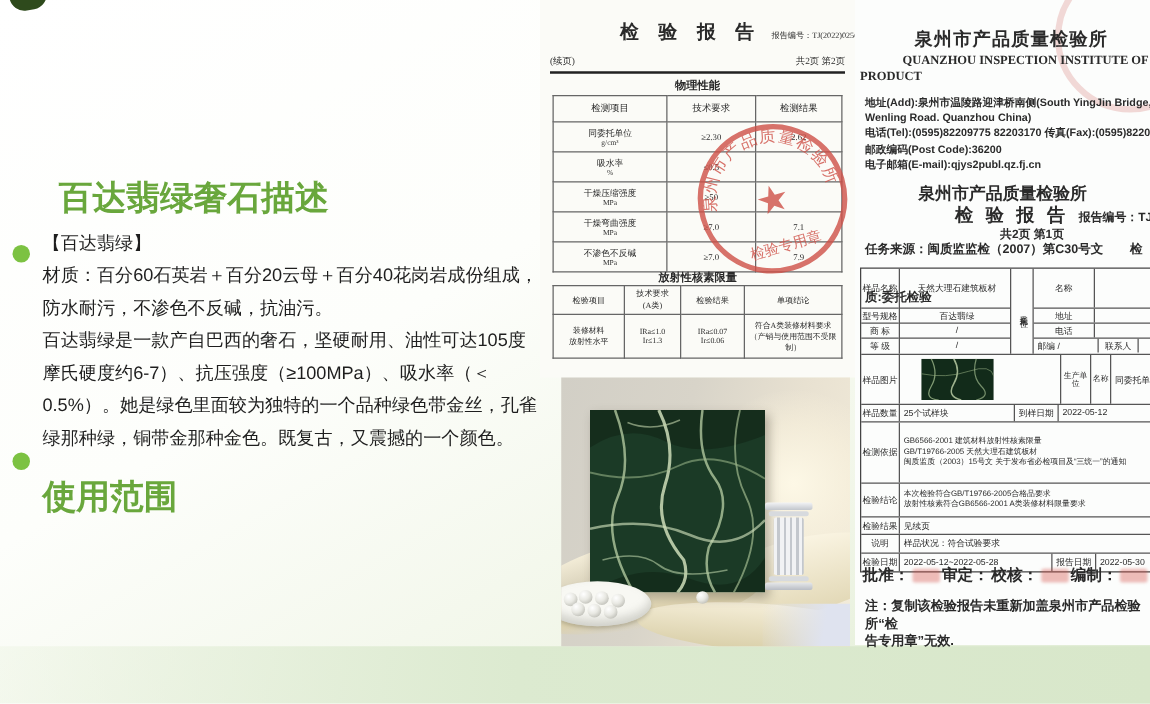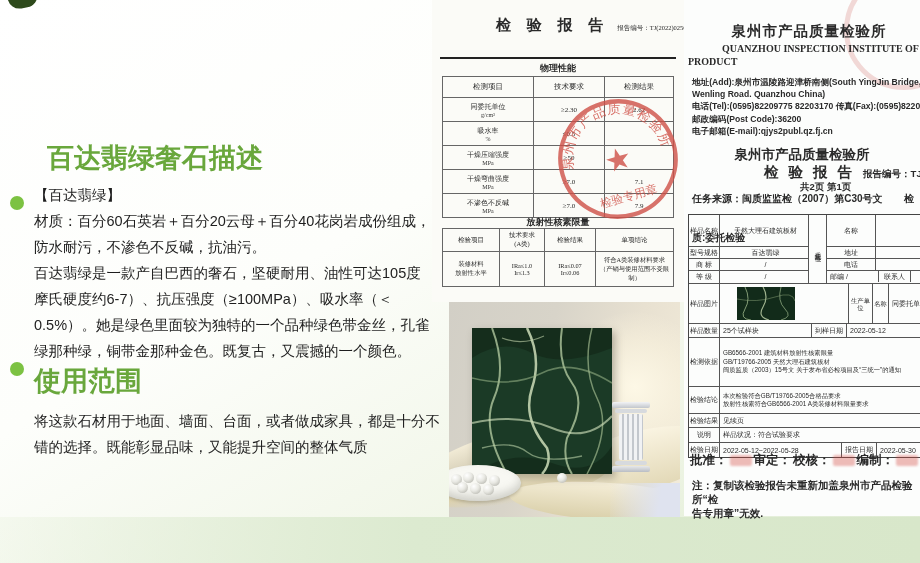--- a/index.html
+++ b/index.html
@@ -112,29 +112,30 @@
   <div class="sec-head" style="left:47px;top:140px;">百达翡绿奢石描述</div>
   <div class="bullet" style="left:10px;top:196px;"></div>
 
   <div class="body-text" style="top:182px;">
     <p>【百达翡绿】</p>
     <p>材质：百分60石英岩＋百分20云母＋百分40花岗岩成份组成，防水耐污，不渗色不反碱，抗油污。</p>
     <p>百达翡绿是一款产自巴西的奢石，坚硬耐用、油性可达105度 摩氏硬度约6-7）、抗压强度（≥100MPa）、吸水率（＜0.5%）。她是绿色里面较为独特的一个品种绿色带金丝，孔雀绿那种绿，铜带金那种金色。既复古，又震撼的一个颜色。</p>
   </div>
 
   <div class="bullet" style="left:10px;top:362px;"></div>
-  <div class="sec-head" style="left:34px;top:363px;">使用范围</div>
-  <div class="body-text" style="top:408px;width:412px;">
-    <p>将这款石材用于地面、墙面、台面，或者做成家具，都是十分不错的选择。既能彰显品味，又能提升空间的整体气质</p>
-  </div>
+  <div class="sec-head" style="left:34px;top:379px;">使用范围</div>
 
   <div id="report2" class="paper">
     <div class="r2-titlerow">
       <span class="r2-title">检 验 报 告</span>
       <span class="r2-no">报告编号：TJ(2022)0256</span>
+    </div>
+    <div class="r2-meta">
+      <span>(续页)</span>
+      <span>共2页 第2页</span>
     </div>
     <div class="r2-rule"></div>
     <div class="r2-t1title">物理性能</div>
 
     <table class="rpt" id="t1">
       <tbody>
           <tr>
         <th style="width:90px;">检测项目</th>
         <th style="width:70px;">技术要求</th>
         <th>检测结果</th>

